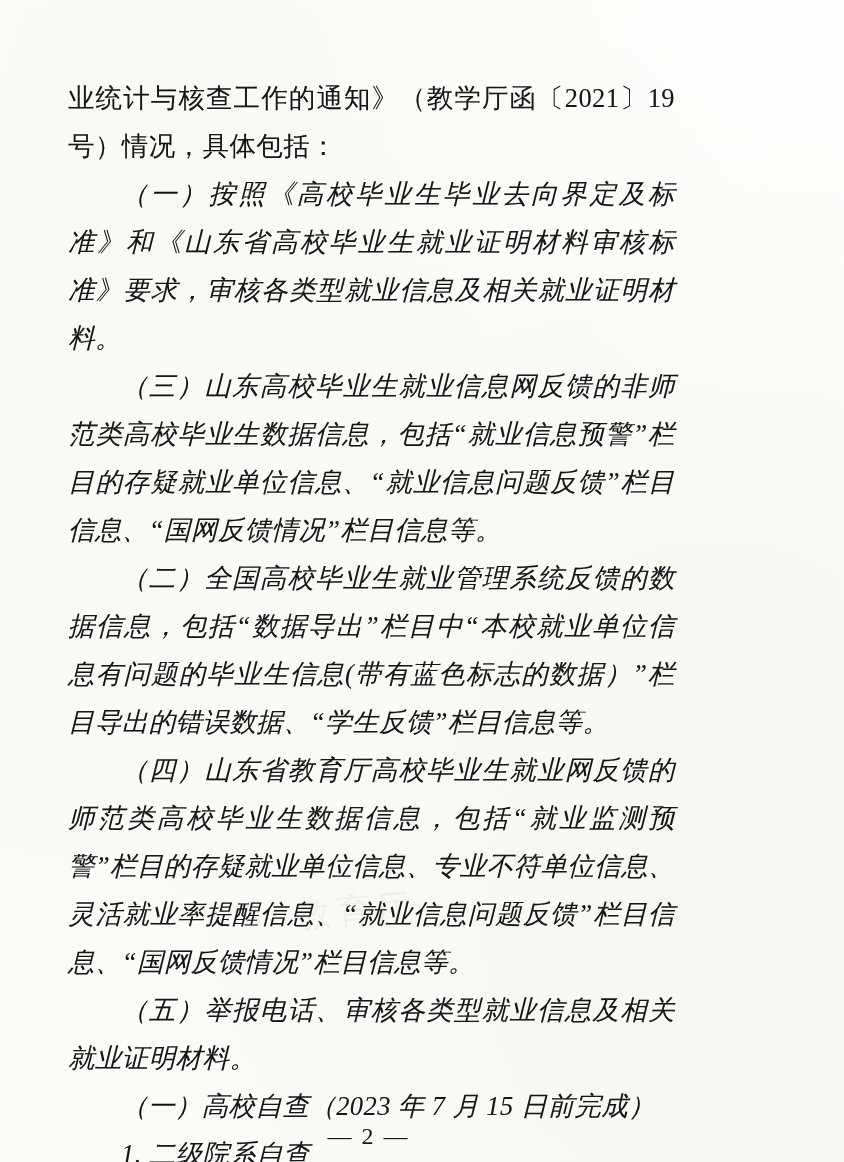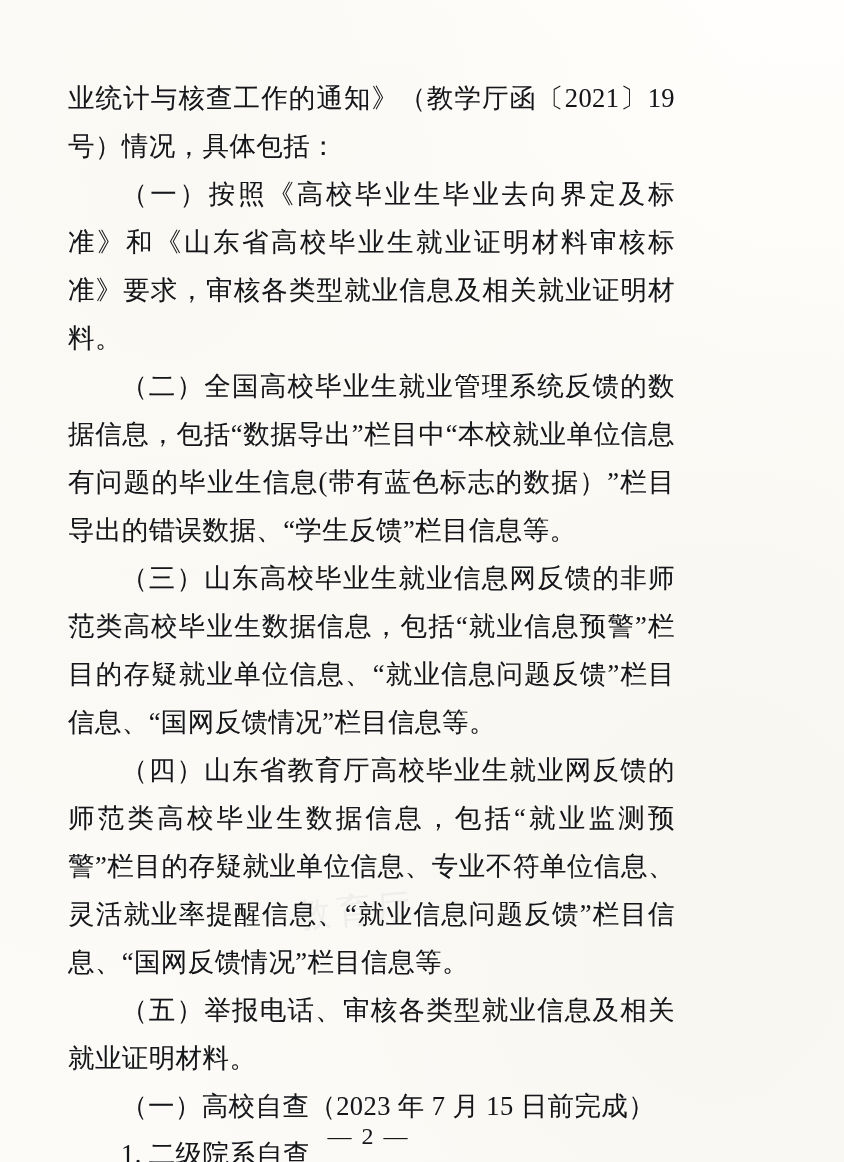--- a/index.html
+++ b/index.html
@@ -53,20 +53,21 @@
     letter-spacing: 0.4px;
     color: #15161a;
     text-align: justify;
     text-justify: inter-character;
   }
   p {
     margin: 0;
   }
   .indent {
     text-indent: 2em;
+    font-style: italic;
   }
   .heading {
     font-weight: bold;
     letter-spacing: 2px;
     text-indent: 2em;
   }
   .page-number {
     position: absolute;
     left: 0;
     right: 0;
@@ -88,22 +89,22 @@
 <body>
 
 <div class="paper"></div>
 
 <div class="watermark">教育厅</div>
 
 <div class="doc">
   <div class="body-text">
     <p>业统计与核查工作的通知》（教学厅函〔2021〕19 号）情况，具体包括：</p>
     <p class="indent">（一）按照《高校毕业生毕业去向界定及标准》和《山东省高校毕业生就业证明材料审核标准》要求，审核各类型就业信息及相关就业证明材料。</p>
+    <p class="indent">（三）山东高校毕业生就业信息网反馈的非师范类高校毕业生数据信息，包括“就业信息预警”栏目的存疑就业单位信息、“就业信息问题反馈”栏目信息、“国网反馈情况”栏目信息等。</p>
     <p class="indent">（二）全国高校毕业生就业管理系统反馈的数据信息，包括“数据导出”栏目中“本校就业单位信息有问题的毕业生信息(带有蓝色标志的数据）”栏目导出的错误数据、“学生反馈”栏目信息等。</p>
-    <p class="indent">（三）山东高校毕业生就业信息网反馈的非师范类高校毕业生数据信息，包括“就业信息预警”栏目的存疑就业单位信息、“就业信息问题反馈”栏目信息、“国网反馈情况”栏目信息等。</p>
     <p class="indent">（四）山东省教育厅高校毕业生就业网反馈的师范类高校毕业生数据信息，包括“就业监测预警”栏目的存疑就业单位信息、专业不符单位信息、灵活就业率提醒信息、“就业信息问题反馈”栏目信息、“国网反馈情况”栏目信息等。</p>
     <p class="indent">（五）举报电话、审核各类型就业信息及相关就业证明材料。</p>
     <p class="indent">（一）高校自查（2023 年 7 月 15 日前完成）</p>
     <p class="indent">1. 二级院系自查</p>
     <p class="indent">各高校指导二级院系做好毕业生就业信息和就业证明材料自查工作，院系党政主要负责同志要在自查报告上签字背书。</p>
   </div>
 
   <div class="page-number">
     <span class="pn-inner">— 2 —</span>
   </div>

